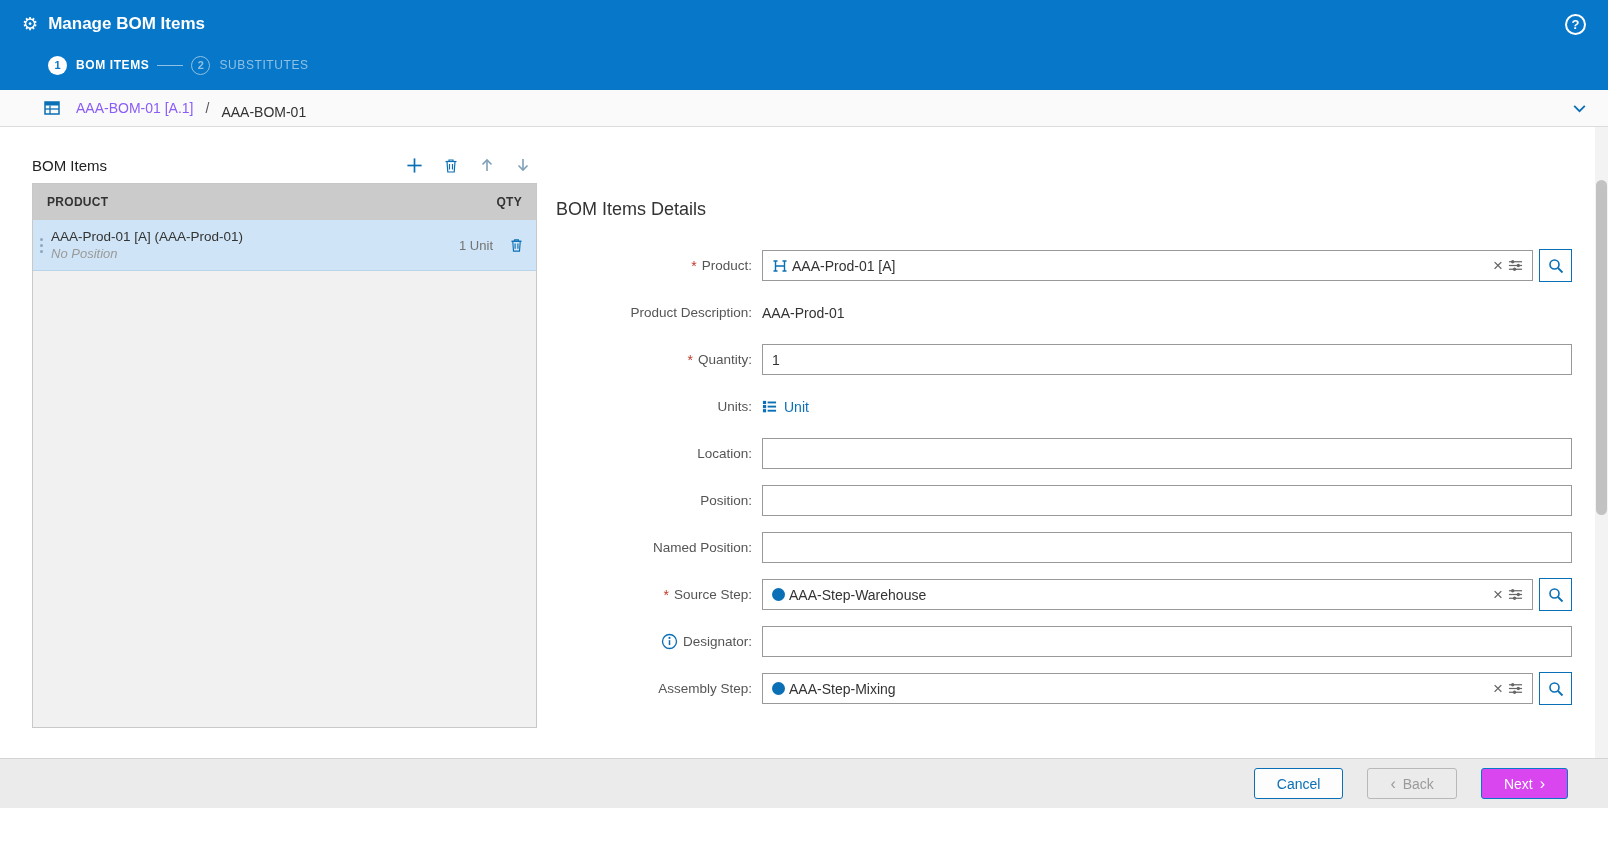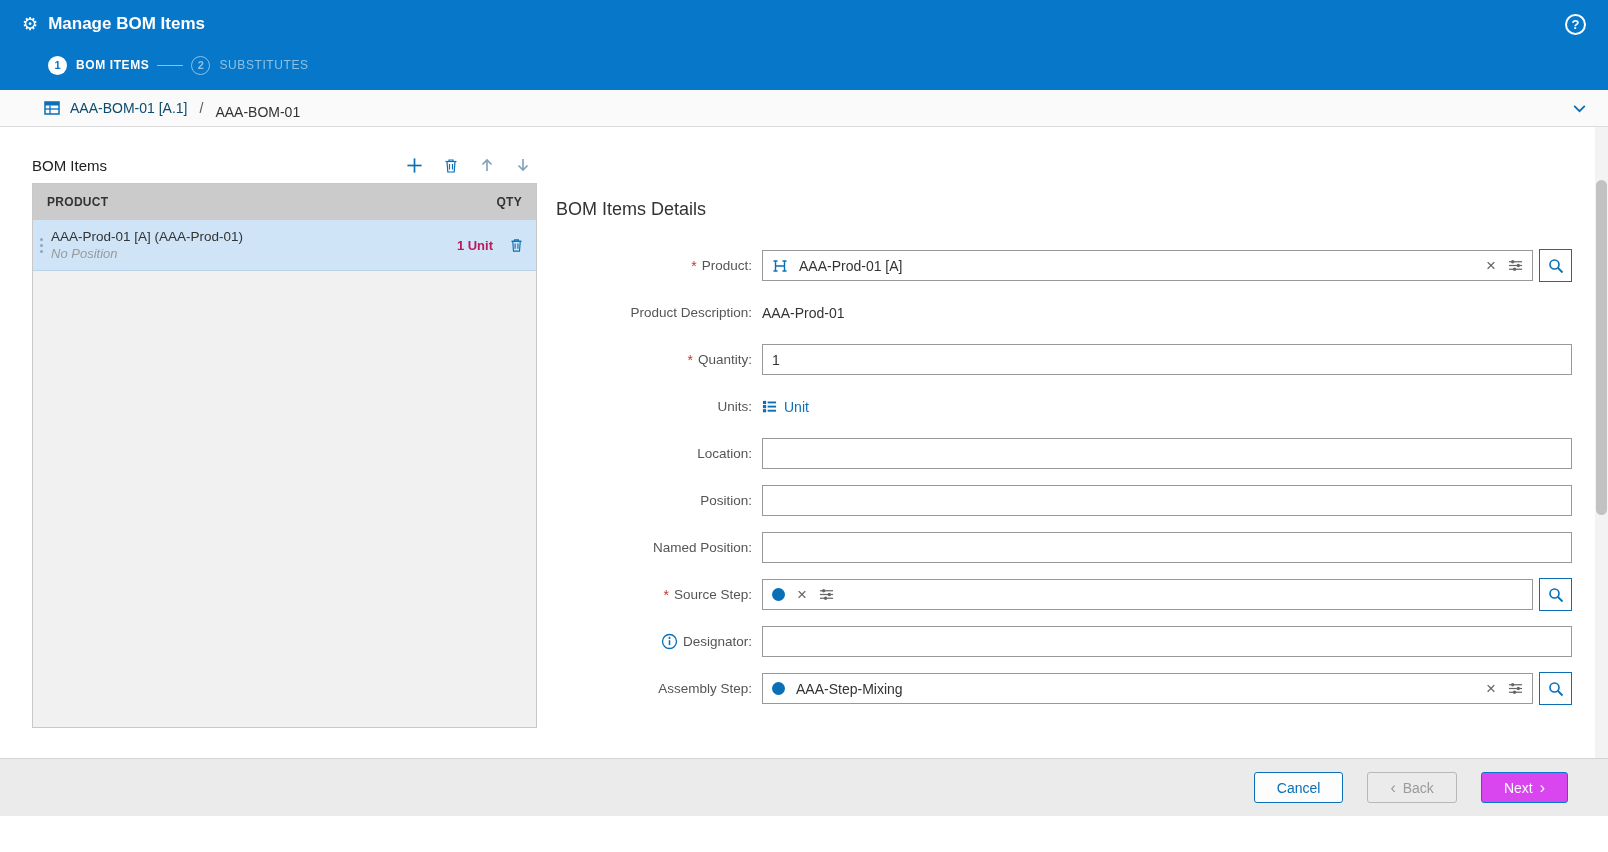--- a/index.html
+++ b/index.html
@@ -16,21 +16,21 @@
   .stepper{height:42px;background:#0777c9;display:flex;align-items:center;padding:0 0 8px 48px;}
   .step{display:flex;align-items:center;gap:9px;cursor:pointer;}
   .step-circle{width:19px;height:19px;border-radius:50%;background:#fff;color:#0777c9;font-size:11px;font-weight:700;display:flex;align-items:center;justify-content:center;}
   .step-label{color:#fff;font-size:12px;font-weight:700;letter-spacing:.6px;}
   .step.inactive .step-circle{background:transparent;border:1px solid #8fc0e2;color:#8fc0e2;}
   .step.inactive .step-label{color:#8fc0e2;font-weight:400;}
   .step-dash{width:26px;height:1px;background:#8fc0e2;margin:0 8px;}
 
   
   .breadcrumb{height:37px;background:#fafafa;border-bottom:1px solid #dcdcdc;display:flex;align-items:center;padding:0 20px 0 44px;gap:8px;}
-  .bc-link{color:#0c4a6e;font-size:14px;text-decoration:none;cursor:pointer;margin-left:2px;}
+  .bc-link{color:#8b5cf6;font-size:14px;text-decoration:none;cursor:pointer;margin-left:8px;}
   .bc-sep{color:#555;font-size:14px;margin:0 4px;}
   .bc-current{color:#333;font-size:14px;margin-top:7px;}
   .bc-chevron{margin-left:auto;cursor:pointer;display:flex;}
 
   
   .main{position:relative;height:631px;background:#fff;}
 
   .left-panel{position:absolute;left:32px;top:22px;width:505px;}
   .list-header{display:flex;align-items:center;height:32px;margin-bottom:2px;padding-right:6px;}
   .list-title{font-size:15px;font-weight:400;color:#222;}
@@ -39,51 +39,51 @@
 
   .bom-table{width:505px;height:545px;border:1px solid #c8c8c8;background:#f1f1f1;display:flex;flex-direction:column;}
   .bom-thead{height:36px;flex:0 0 36px;background:#cbcbcb;display:flex;align-items:center;padding:0 14px;font-size:12px;color:#333;font-weight:700;letter-spacing:.3px;}
   .bom-thead .qty-h{margin-left:auto;}
   .bom-row{height:51px;flex:0 0 51px;background:#cfe4f6;display:flex;align-items:center;border-bottom:1px solid #b9d4e8;cursor:pointer;}
   .drag{width:16px;display:flex;flex-direction:column;gap:3px;align-items:center;flex:0 0 16px;}
   .drag i{width:3px;height:3px;background:#8aa8bd;border-radius:50%;display:block;}
   .row-main{flex:1;padding-left:2px;min-width:0;}
   .row-product{font-size:13.5px;color:#333;}
   .row-pos{font-size:13px;color:#9a9a9a;font-style:italic;margin-top:2px;}
-  .row-qty{font-size:13px;font-weight:700;color:#be185d;margin-right:16px;white-space:nowrap;}
+  .row-qty{font-size:13px;font-weight:400;color:#737373;margin-right:16px;white-space:nowrap;}
   .row-trash{cursor:pointer;display:flex;margin-right:12px;}
   .table-empty{flex:1;}
 
   .right-panel{position:absolute;left:556px;right:36px;top:0;}
   .details-title{font-size:18px;font-weight:400;color:#333;margin-top:72px;}
   .form{margin-top:30px;}
   .form-row{display:flex;align-items:center;height:31px;margin-bottom:16px;}
   .form-label{width:206px;flex:0 0 206px;padding-right:10px;font-size:13.5px;color:#555;display:flex;justify-content:flex-end;align-items:center;gap:5px;}
   .req{color:#c0392b;font-size:14px;}
   .control{flex:1;display:flex;align-items:center;}
-  .textbox{height:31px;border:1px solid #999;background:#fff;flex:1;display:flex;align-items:center;padding:0 9px;gap:11px;}
+  .textbox{height:31px;border:1px solid #999;background:#fff;flex:1;display:flex;align-items:center;padding:0 9px;gap:4px;}
   .textbox input{border:none;outline:none;flex:1;font-size:14px;font-family:inherit;color:#333;background:transparent;height:100%;min-width:0;}
   .clear{color:#666;font-size:17px;cursor:pointer;line-height:1;padding:0 1px;}
   .filter{cursor:pointer;display:flex;}
   .search-btn{width:33px;height:33px;flex:0 0 33px;border:1px solid #0a6fb5;background:#fff;display:flex;align-items:center;justify-content:center;cursor:pointer;margin-left:6px;}
   .static-text{font-size:14px;color:#333;}
   .units-link{color:#0a6fb5;font-size:14px;cursor:pointer;display:flex;align-items:center;gap:7px;}
   .dot{width:13px;height:13px;border-radius:50%;background:#0a6fb5;flex:0 0 13px;}
   .info-icon{display:flex;cursor:pointer;}
 
   .scrollbar{position:absolute;right:0;top:0;width:13px;height:631px;background:#f3f3f3;}
   .scroll-thumb{position:absolute;left:1px;right:1px;top:53px;height:335px;background:#c2c2c2;border-radius:6px;cursor:pointer;}
 
   
   .comments{height:36px;border-top:1px solid #ccc;display:flex;align-items:center;padding:0 20px 0 40px;background:#fff;}
   .comments-label{font-size:13.5px;color:#555;}
   .comments .chev{margin-left:auto;cursor:pointer;display:flex;}
 
   
-  .footer{height:58px;background:#ebebeb;border-top:1px solid #d4d4d4;display:flex;align-items:center;justify-content:flex-end;padding-right:40px;gap:24px;}
+  .footer{height:50px;background:#ebebeb;border-top:1px solid #d4d4d4;display:flex;align-items:center;justify-content:flex-end;padding-right:40px;gap:24px;}
   .btn{height:31px;border-radius:3px;font-size:14px;display:inline-flex;align-items:center;justify-content:center;cursor:pointer;font-family:inherit;padding:0 22px;}
   .btn-cancel{background:#fdfdfd;border:1px solid #0a6fb5;color:#0a6fb5;}
   .btn-back{background:transparent;border:1px solid #b8b8b8;color:#9b9b9b;gap:7px;}
   .btn-next{background:#d946ef;border:1px solid #0777c9;color:#fff;gap:7px;}
   .btn .chevglyph{font-size:16px;line-height:1;}
 </style>
 </head>
 <body>
 
 <div>
@@ -306,20 +306,21 @@
         </div>
 
         <div class="form-row">
           <label class="form-label">
             <span class="req">*</span>
             <span>Source Step:</span>
           </label>
           <div class="control">
             <div class="textbox">
               <span class="dot"></span>
+              <input value="AAA-Step-Warehouse" style="">
               <span class="clear">×</span>
               <span class="filter">
                 <svg width="15" height="15" viewBox="0 0 16 16">
                     <g stroke="#666" stroke-width="1.3">
                       <line x1="1" y1="4" x2="15" y2="4"></line>
                       <line x1="1" y1="8" x2="15" y2="8"></line>
                       <line x1="1" y1="12" x2="15" y2="12"></line>
                     </g>
                     <circle cx="5" cy="4" r="1.8" fill="#666"></circle>
                     <circle cx="11" cy="8" r="1.8" fill="#666"></circle>

